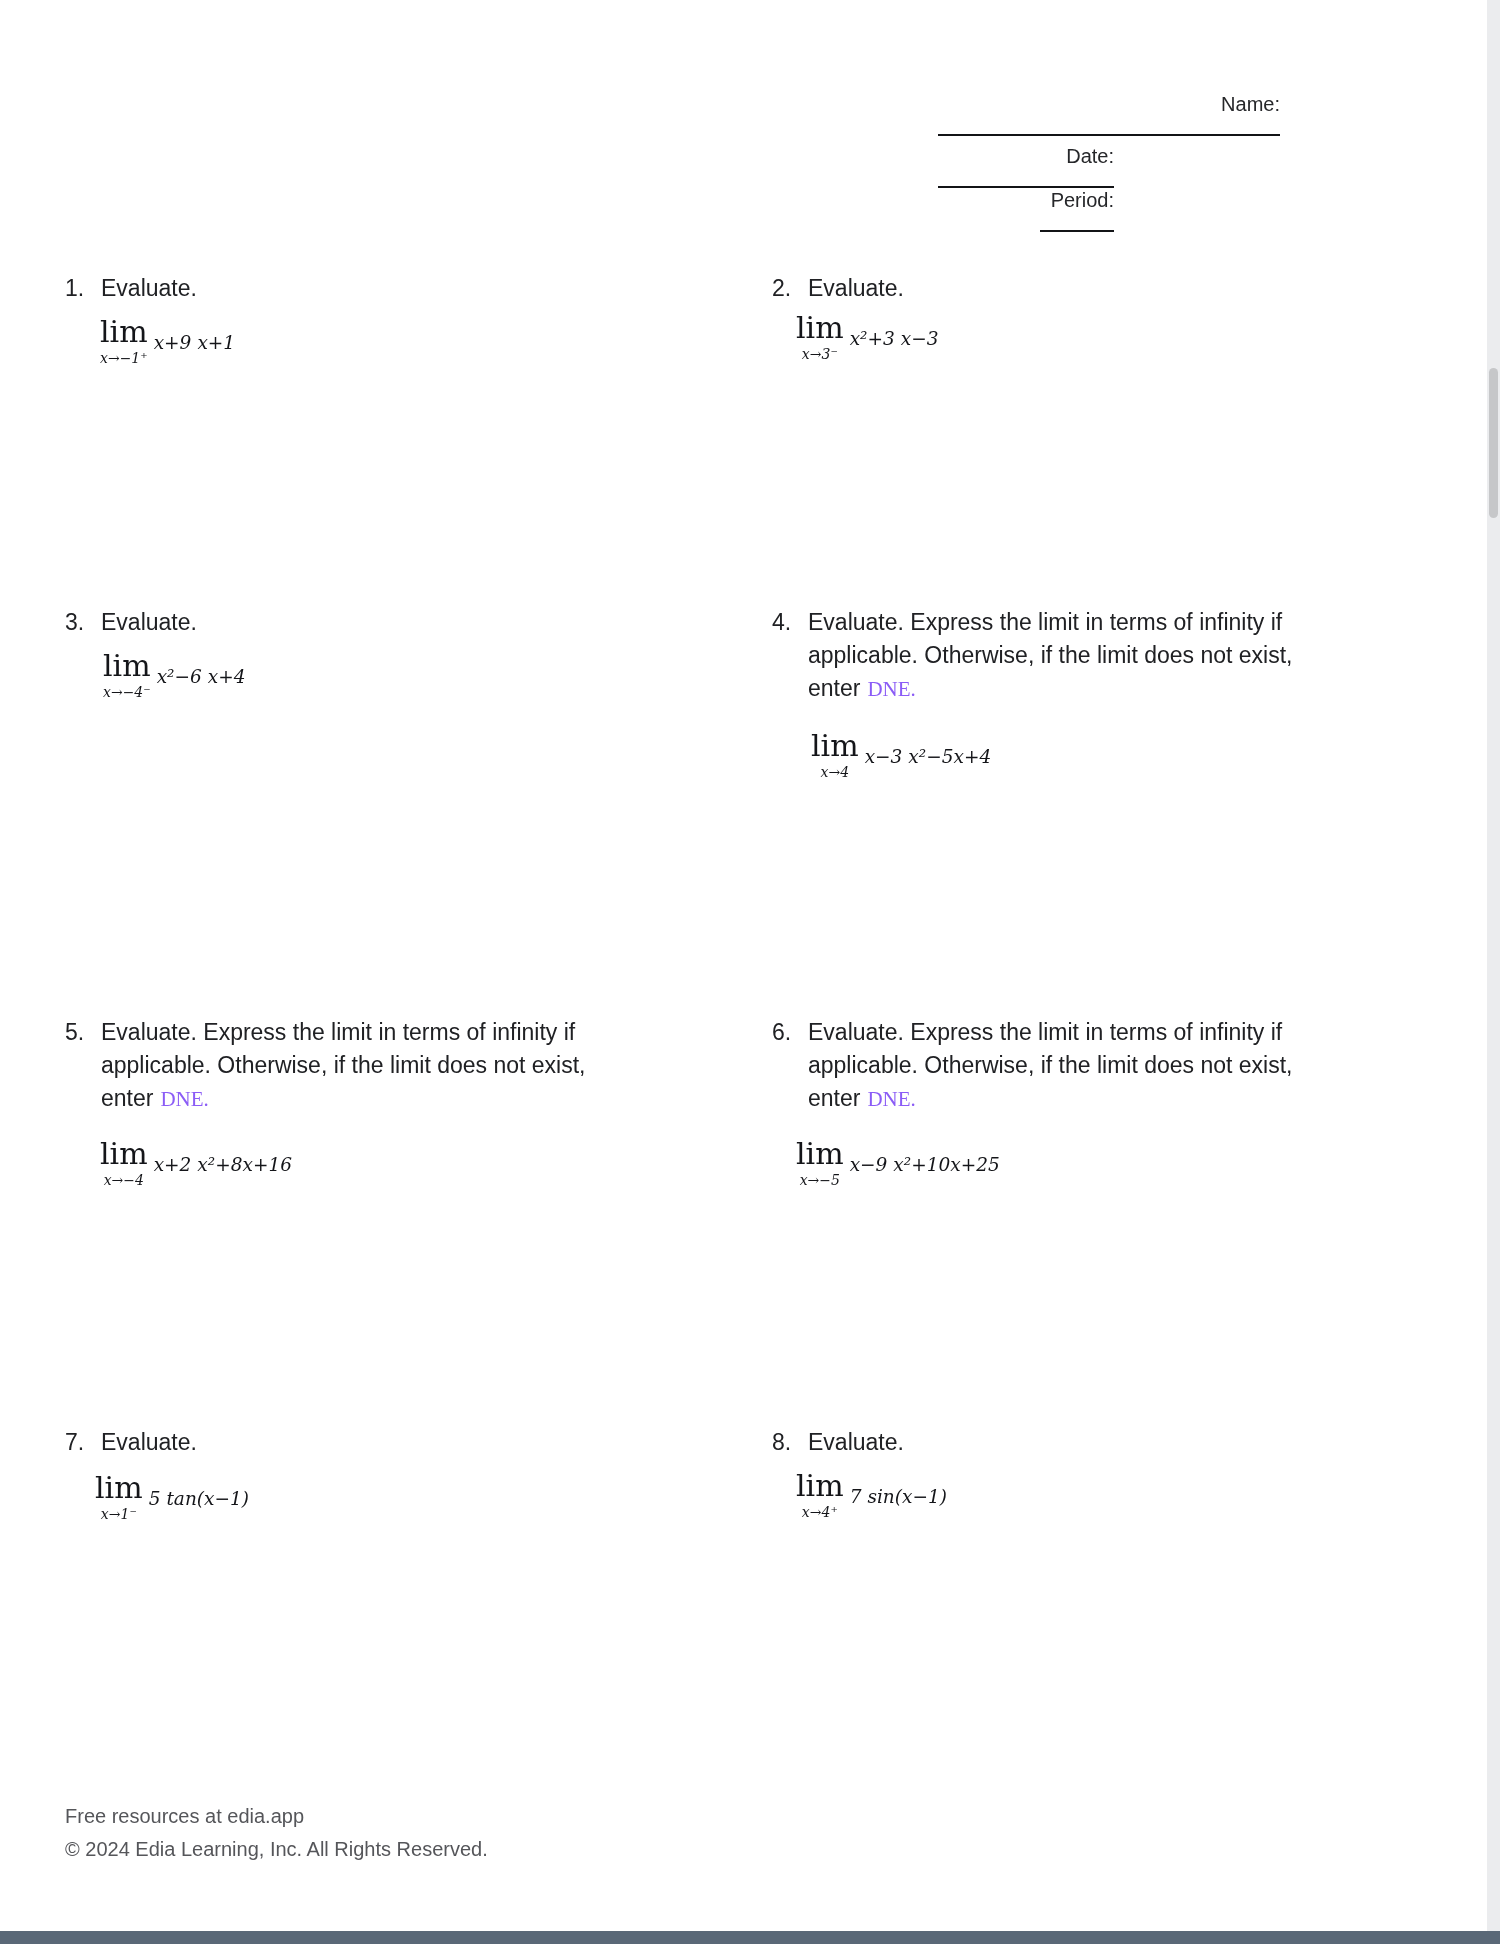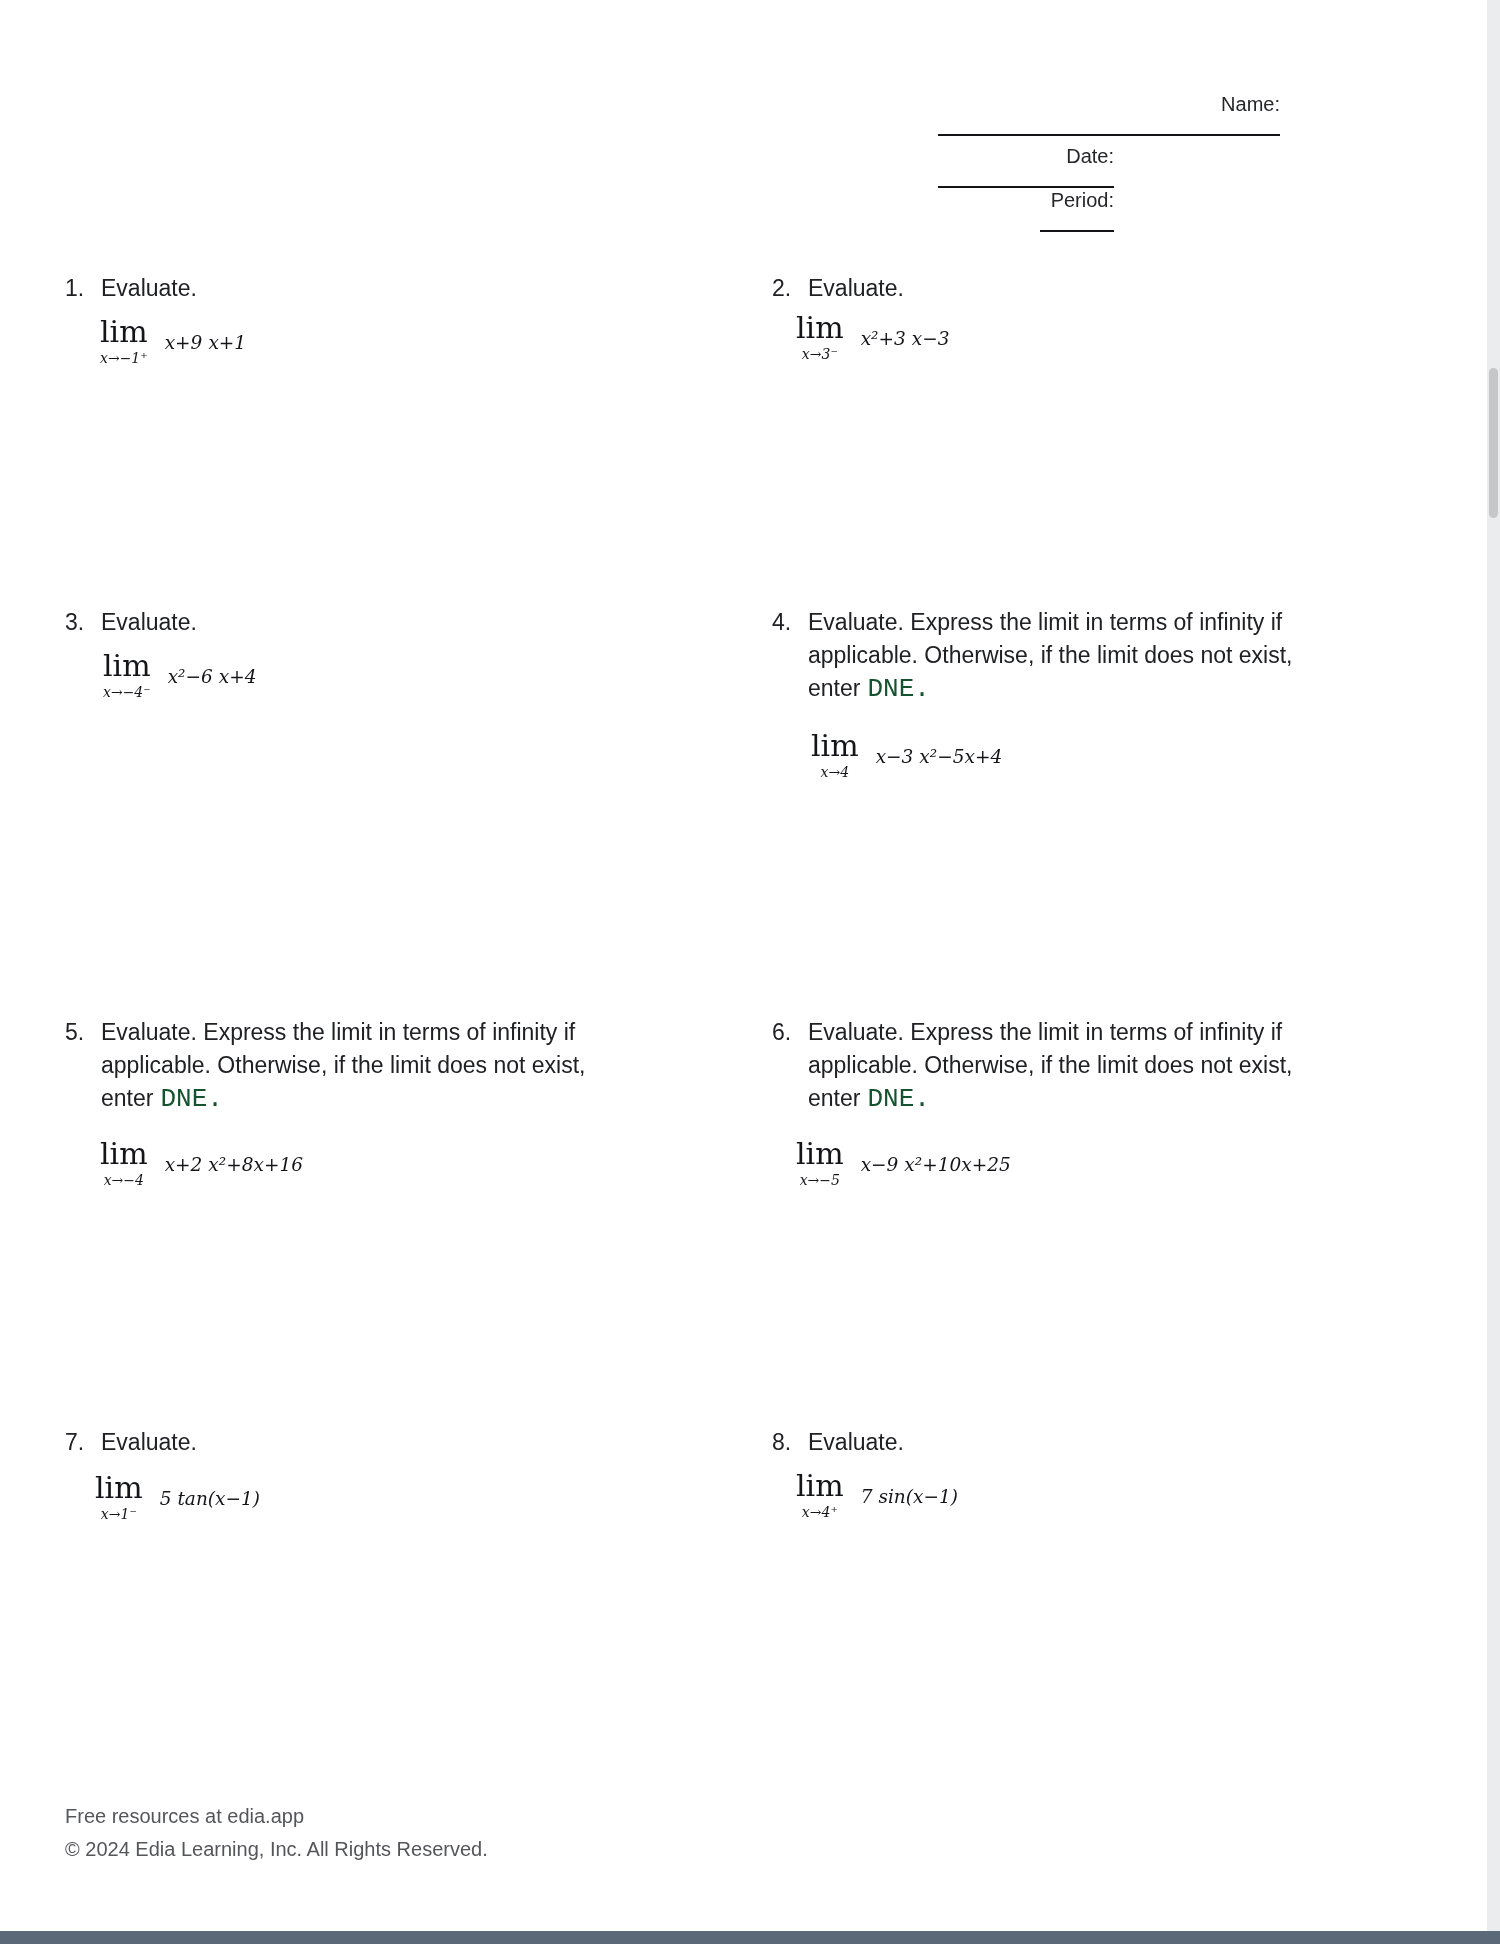--- a/index.html
+++ b/index.html
@@ -16,24 +16,24 @@
   .flabel { font-size:20px; color:#26272a; line-height:24px; }
   .fline {
     display:inline-block; border-bottom:2px solid #131417; height:18px;
     margin-left:10px;
   }
   
   .problem { position:absolute; width:680px; }
   .prompt { display:flex; font-size:23px; line-height:33px; color:#202124; }
   .pnum { flex:0 0 36px; }
   .ptext { width:562px; }
-  .dne { font-family:Liberation Mono, monospace; font-size:26px; margin-left:7px; color:#14532d; }
+  .dne { font-family:Liberation Serif, serif; font-size:21px; margin-left:7px; color:#8b5cf6; }
   
   .limexpr {
-    position:absolute; display:flex; align-items:center; gap:14px;
+    position:absolute; display:flex; align-items:center; gap:3px;
     font-family:"DejaVu Serif", serif; color:#141519;
   }
   .limblock { display:flex; flex-direction:column; align-items:center; }
   .limword { font-size:30px; line-height:31px; font-style:normal; }
   .limsub  { font-size:14px; line-height:22px; font-style:italic; white-space:nowrap; }
   .frac { display:inline-flex; flex-direction:row; align-items:center; }
   .fnum, .fden { font-size:18.5px; line-height:23px; font-style:italic; white-space:nowrap; padding:0 3px; }
   .fbar { align-self:stretch; height:0; border-top:2px solid #17181c; margin:1px 0; }
   
   .footer { position:absolute; left:65px; top:1800px; font-size:20px; line-height:33px; color:#55565a; }

